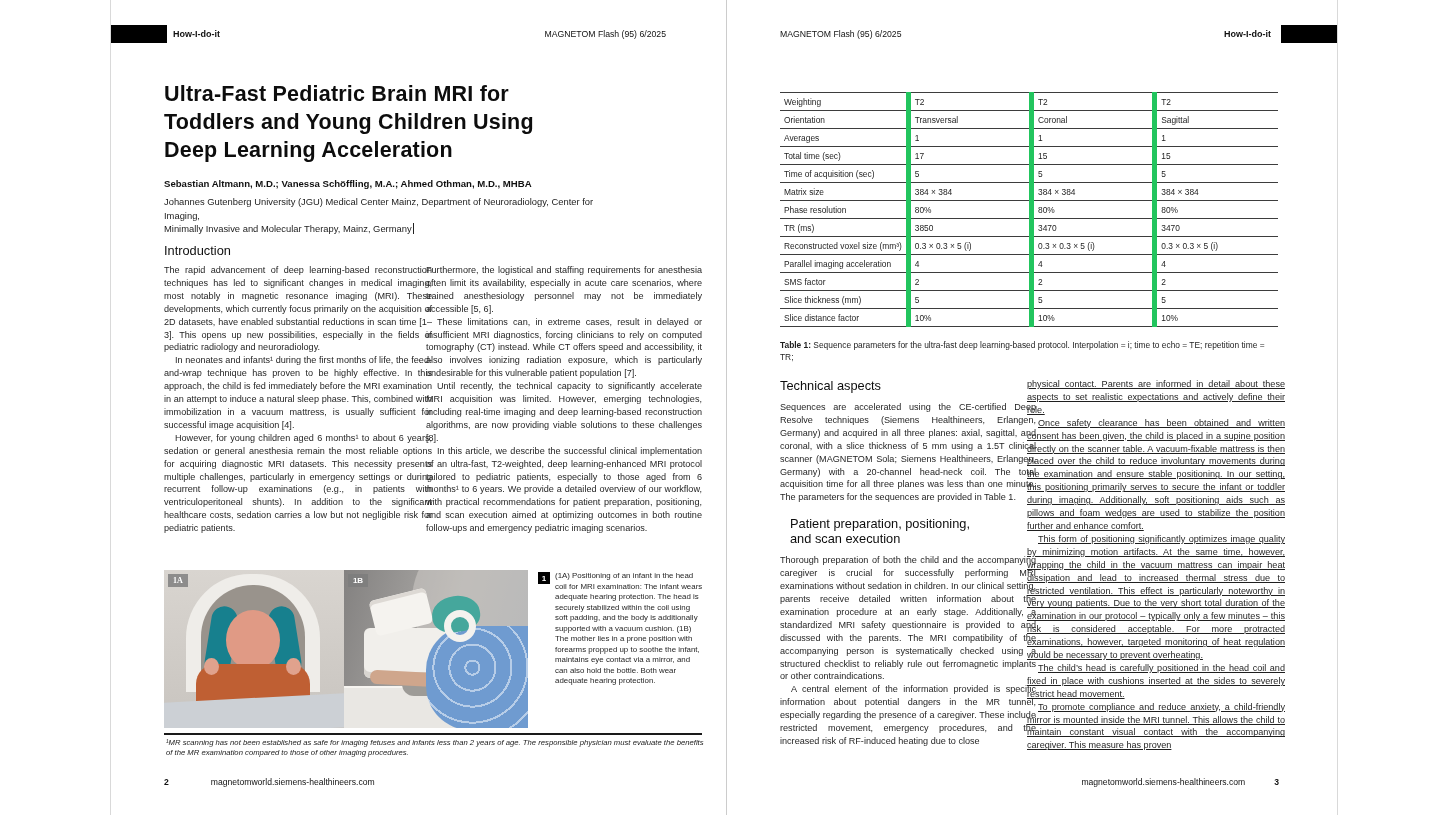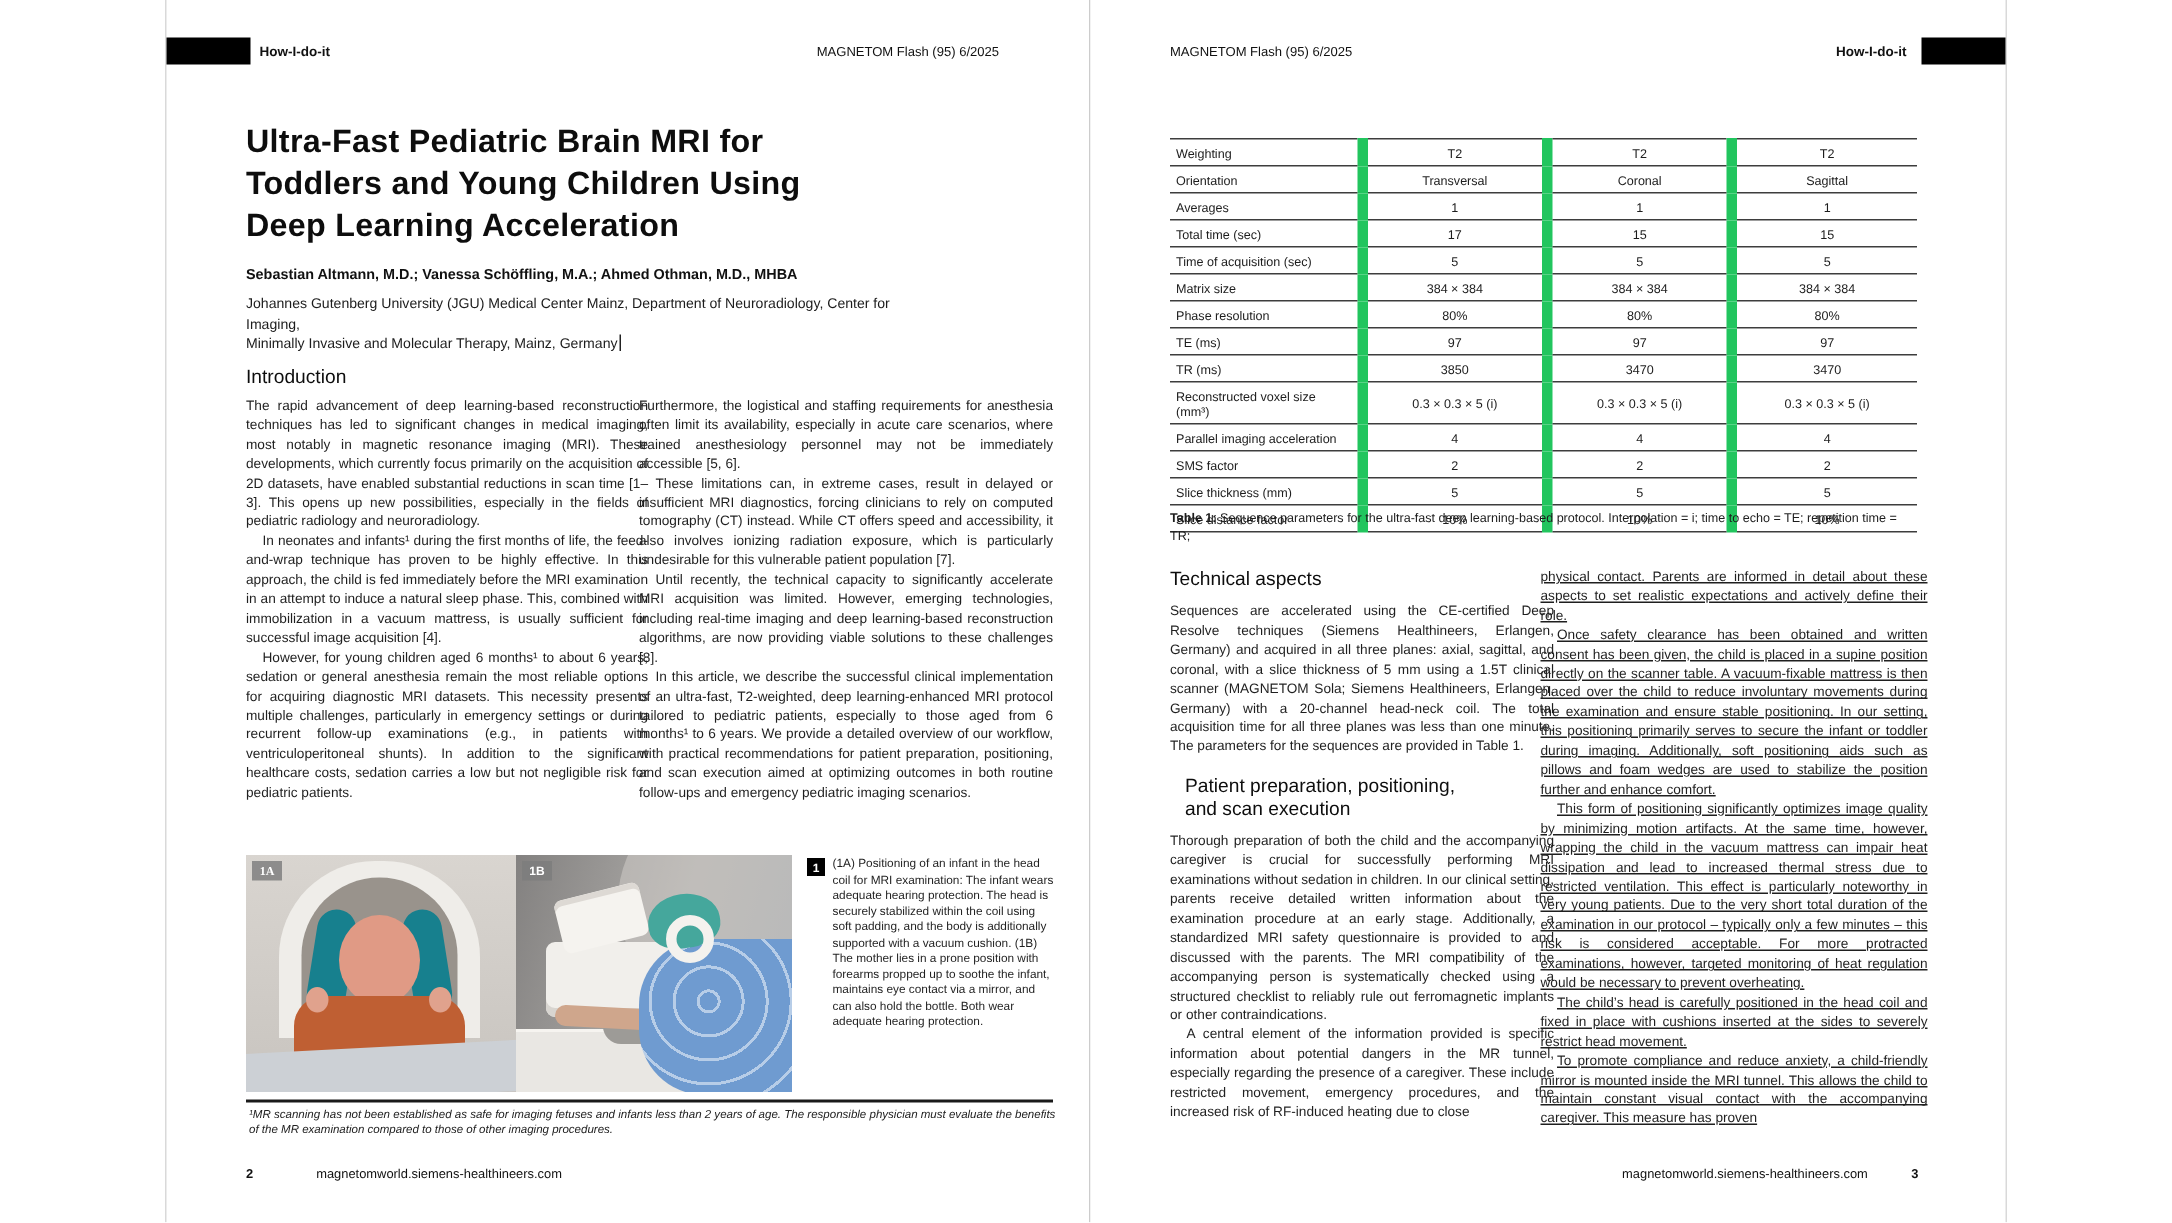--- a/index.html
+++ b/index.html
@@ -42,21 +42,21 @@
   .footnote { position:absolute; left:55px; top:738px; width:540px; font-size:7.7px; font-style:italic; line-height:10px; color:#222; }
   .footer { position:absolute; top:777px; font-size:8.6px; color:#111; display:flex; align-items:baseline; }
   .footer-l { left:53px; gap:42px; }
   .footer-r { right:58px; gap:29px; }
   .pageno { font-weight:bold; }
 
   
   .seq-table { position:absolute; left:53px; top:92px; width:498px; border-collapse:collapse; }
   .seq-table td { border-top:1px solid #3d3d3d; border-bottom:1px solid #3d3d3d; font-size:8.4px; color:#1d1d1d; padding:3.5px 4px; height:15.8px; }
   .seq-table td.lbl { width:128px; text-align:left; border-left:none; }
-  .seq-table td.val { width:123px; text-align:center; border-left:7px solid #22c55e;margin-left:48px; }
+  .seq-table td.val { width:123px; text-align:left; border-left:5px solid #22c55e;margin-left:48px; }
   .tbl-cap { position:absolute; left:53px; top:340px; width:500px; font-size:8.4px; line-height:11.5px; color:#1d1d1d; }
   .tbl-cap .b { font-weight:bold; }
   .tbl-cap .l2 { padding-left:56px; }
 
   .rcol { position:absolute; top:378px; font-size:9.1px; line-height:12.9px; color:#1f1f1f; text-align:justify; }
   .rcol-1 { left:53px;  width:256px; }
   .rcol-2 { left:300px; width:258px;text-decoration:underline; }
   .rcol .h1 { margin-bottom:8px; text-align:left; line-height:15px; }
   .rcol .h1.mt { margin-top:12px;margin-left:10px; }
   .rcol p.ind { text-indent:11px; }
@@ -180,26 +180,20 @@
             <td class="val">384 × 384</td>
             <td class="val">384 × 384</td>
           </tr>
           <tr>
             <td class="lbl">Phase resolution</td>
             <td class="val">80%</td>
             <td class="val">80%</td>
             <td class="val">80%</td>
           </tr>
           <tr>
-            <td class="lbl">TE (ms)</td>
-            <td class="val">97</td>
-            <td class="val">97</td>
-            <td class="val">97</td>
-          </tr>
-          <tr>
             <td class="lbl">TR (ms)</td>
             <td class="val">3850</td>
             <td class="val">3470</td>
             <td class="val">3470</td>
           </tr>
           <tr>
             <td class="lbl">Reconstructed voxel size (mm³)</td>
             <td class="val">0.3 × 0.3 × 5 (i)</td>
             <td class="val">0.3 × 0.3 × 5 (i)</td>
             <td class="val">0.3 × 0.3 × 5 (i)</td>

